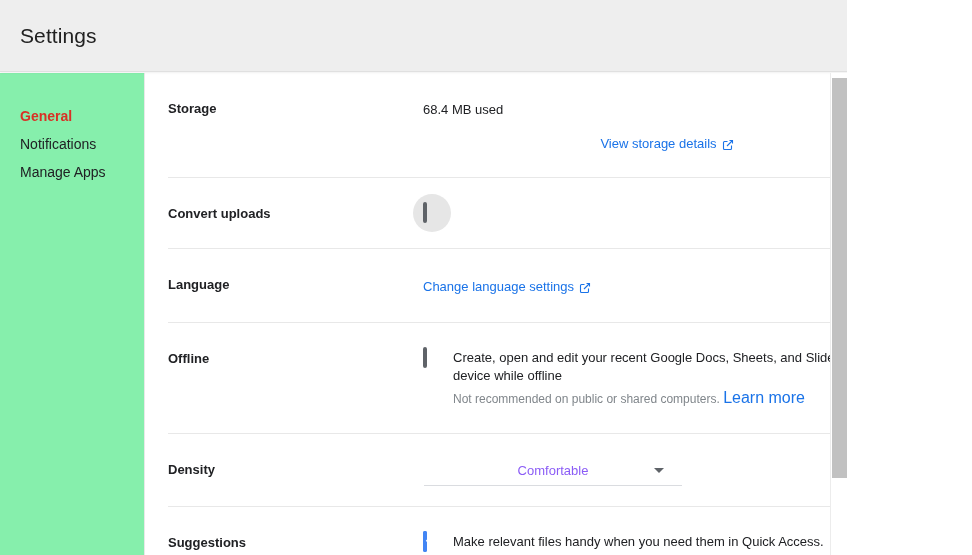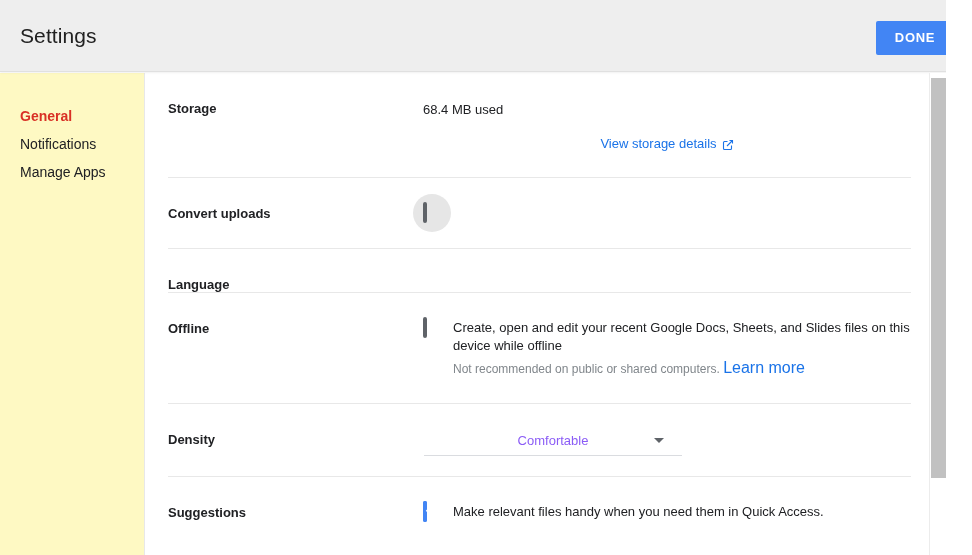--- a/index.html
+++ b/index.html
@@ -7,21 +7,21 @@
   html, body {
     margin: 0; padding: 0;
     width: 972px; height: 555px;
     overflow: hidden;
     background: #ffffff;
     font-family: "Liberation Sans", sans-serif;
     -webkit-font-smoothing: antialiased;
   }
   #app {
     position: relative;
-    width: 946px;
+    width: 847px;
     height: 555px;
     overflow: hidden;
     background: #ffffff;
   }
 
   
   .header {
     position: absolute;
     top: 0; left: 0;
     width: 972px; height: 72px;
@@ -68,21 +68,21 @@
     height: 482px;
     background: #ffffff;
   }
 
   
   .sidebar {
     position: absolute;
     top: 0; left: 0;
     width: 145px;
     height: 482px;
-    background: #fef9c3;
+    background: #86efac;
     border-right: 1px solid #e8e8e8;
     padding-top: 29px;
   }
   .nav-item {
     display: block;
     padding: 0 0 0 20px;
     height: 28px;
     line-height: 28px;
     font-size: 14px;
     color: #202124;
@@ -327,20 +327,32 @@
               <div class="cb-wrap">
                 <span class="halo"></span>
                 <span class="cbox"></span>
               </div>
             </div>
           </div>
         </div>
 
         <div class="section sec-language">
           <div class="sec-label">Language</div>
+          <div class="sec-body">
+            <a class="link">
+              <span>Change language settings</span>
+              <span class="ext-icon">
+                <svg width="12" height="12" viewBox="0 0 24 24" fill="none" stroke="#1a73e8" stroke-width="2.2">
+                  <path d="M19 13v6a2 2 0 0 1-2 2H5a2 2 0 0 1-2-2V7a2 2 0 0 1 2-2h6"></path>
+                  <polyline points="15 3 21 3 21 9"></polyline>
+                  <line x1="10" y1="14" x2="21" y2="3"></line>
+                </svg>
+              </span>
+            </a>
+          </div>
         </div>
 
         <div class="section sec-offline">
           <div class="sec-label">Offline</div>
           <div class="sec-body">
             <div class="cb-row">
               <div class="cb-wrap">
                 <span class="cbox"></span>
               </div>
               <div>

